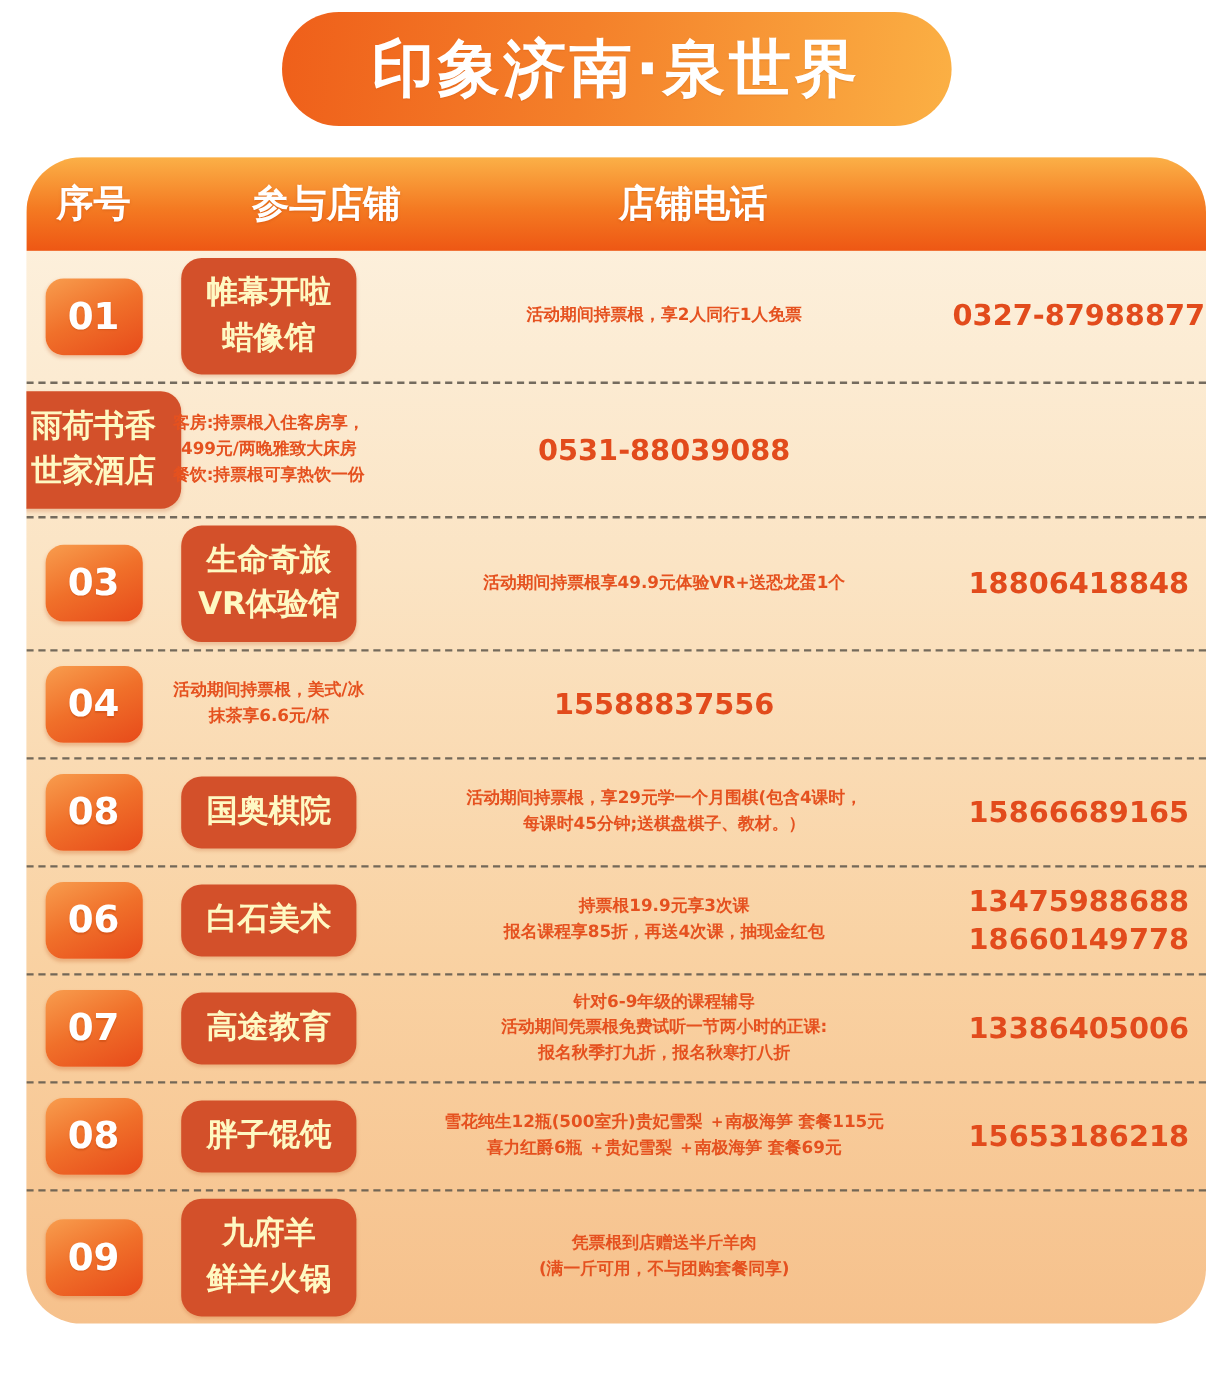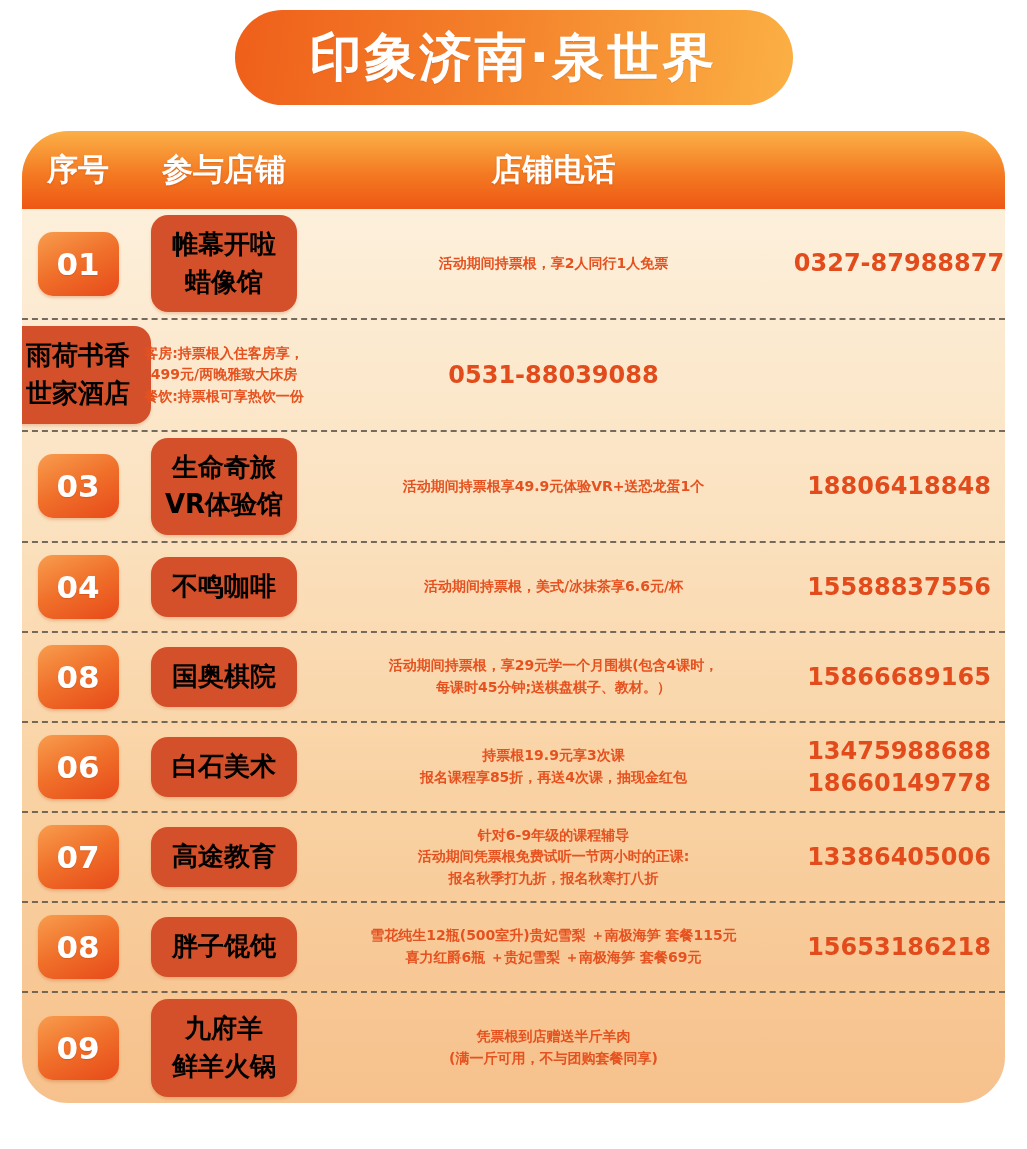--- a/index.html
+++ b/index.html
@@ -27,20 +27,21 @@
     width: 983px; margin: 26px auto 0;
     border-radius: 46px; overflow: hidden;
     background: linear-gradient(180deg, #fdf3e2 0%, #fbe4c4 35%, #f9d2a3 68%, #f6c18c 100%);
   }
   .thead {
     height: 78px;
     background: linear-gradient(180deg, #fbb047 0%, #f47a22 55%, #ee5714 100%);
     display: grid;
     grid-template-columns: 112px 180px 1fr 212px;
     align-items: center;
+    gap: 48px;
   }
   .thead .hcell {
     color: #ffffff; font-size: 31px; font-weight: bold; text-align: center;
     text-shadow: 0 1px 2px rgba(180,60,0,.35);
     white-space: nowrap;
   }
   .tbody .row {
     display: grid;
     grid-template-columns: 112px 180px 1fr 212px;
     align-items: center;
@@ -74,21 +75,21 @@
   }
   
   .cell-store { display: flex; justify-content: center; }
   .store-card {
     background: #d3502a;
     border-radius: 17px;
     min-width: 146px; max-width: 160px;
     padding: 11px 10px;
     box-sizing: border-box;
     text-align: center;
-    color: #000000; font-size: 26px; font-weight: bold;
+    color: #fef9c3; font-size: 26px; font-weight: bold;
     line-height: 1.45;
     white-space: pre-line;
     box-shadow: 0 2px 3px rgba(180,60,10,.2);
   }
   
   .cell-activity {
     text-align: center;
     color: #e5511f; font-size: 14px; font-weight: bold;
     line-height: 1.55;
     white-space: pre-line;
@@ -158,23 +159,20 @@
       <div class="cell-phone">18806418848</div>
     </div>
 
     <div class="row">
       <div class="cell-num">
         <div class="badge">
           <span>04</span>
           <div class="tab"></div>
         </div>
       </div>
-      <div class="cell-store">
-        <div class="store-card">不鸣咖啡</div>
-      </div>
       <div class="cell-activity">活动期间持票根，美式/冰抹茶享6.6元/杯</div>
       <div class="cell-phone">15588837556</div>
     </div>
 
     <div class="row">
       <div class="cell-num">
         <div class="badge">
           <span>08</span>
           <div class="tab"></div>
         </div>

